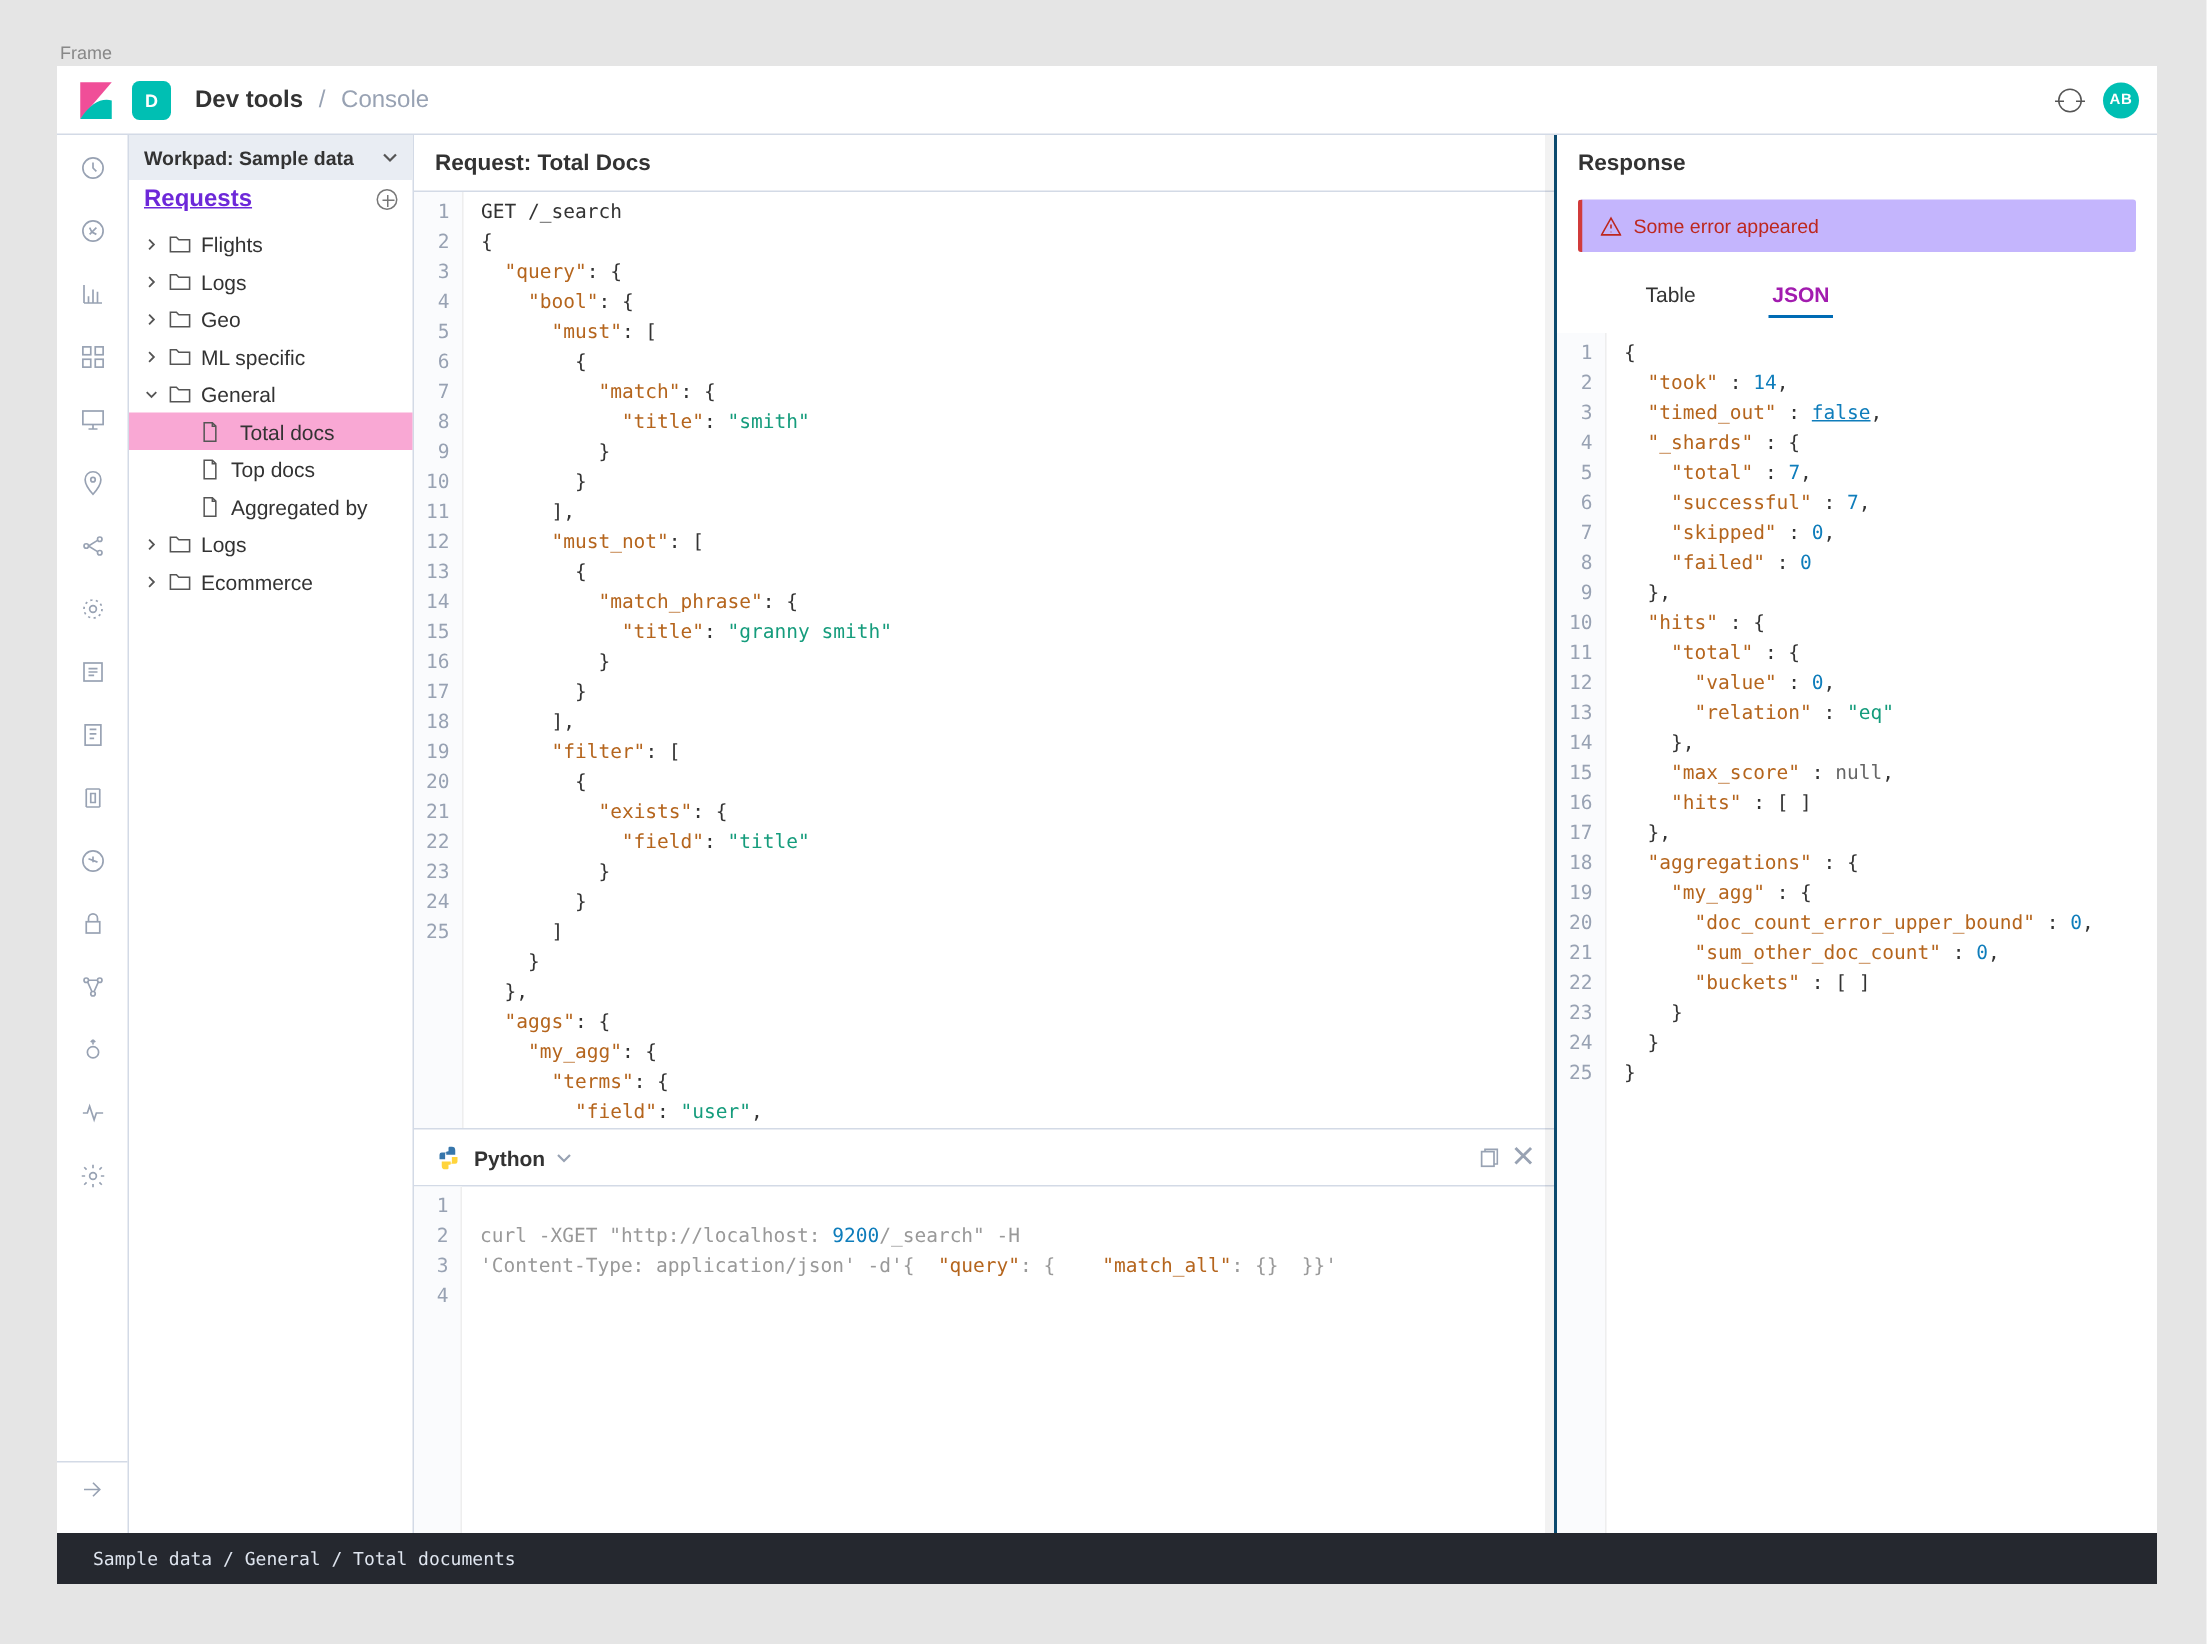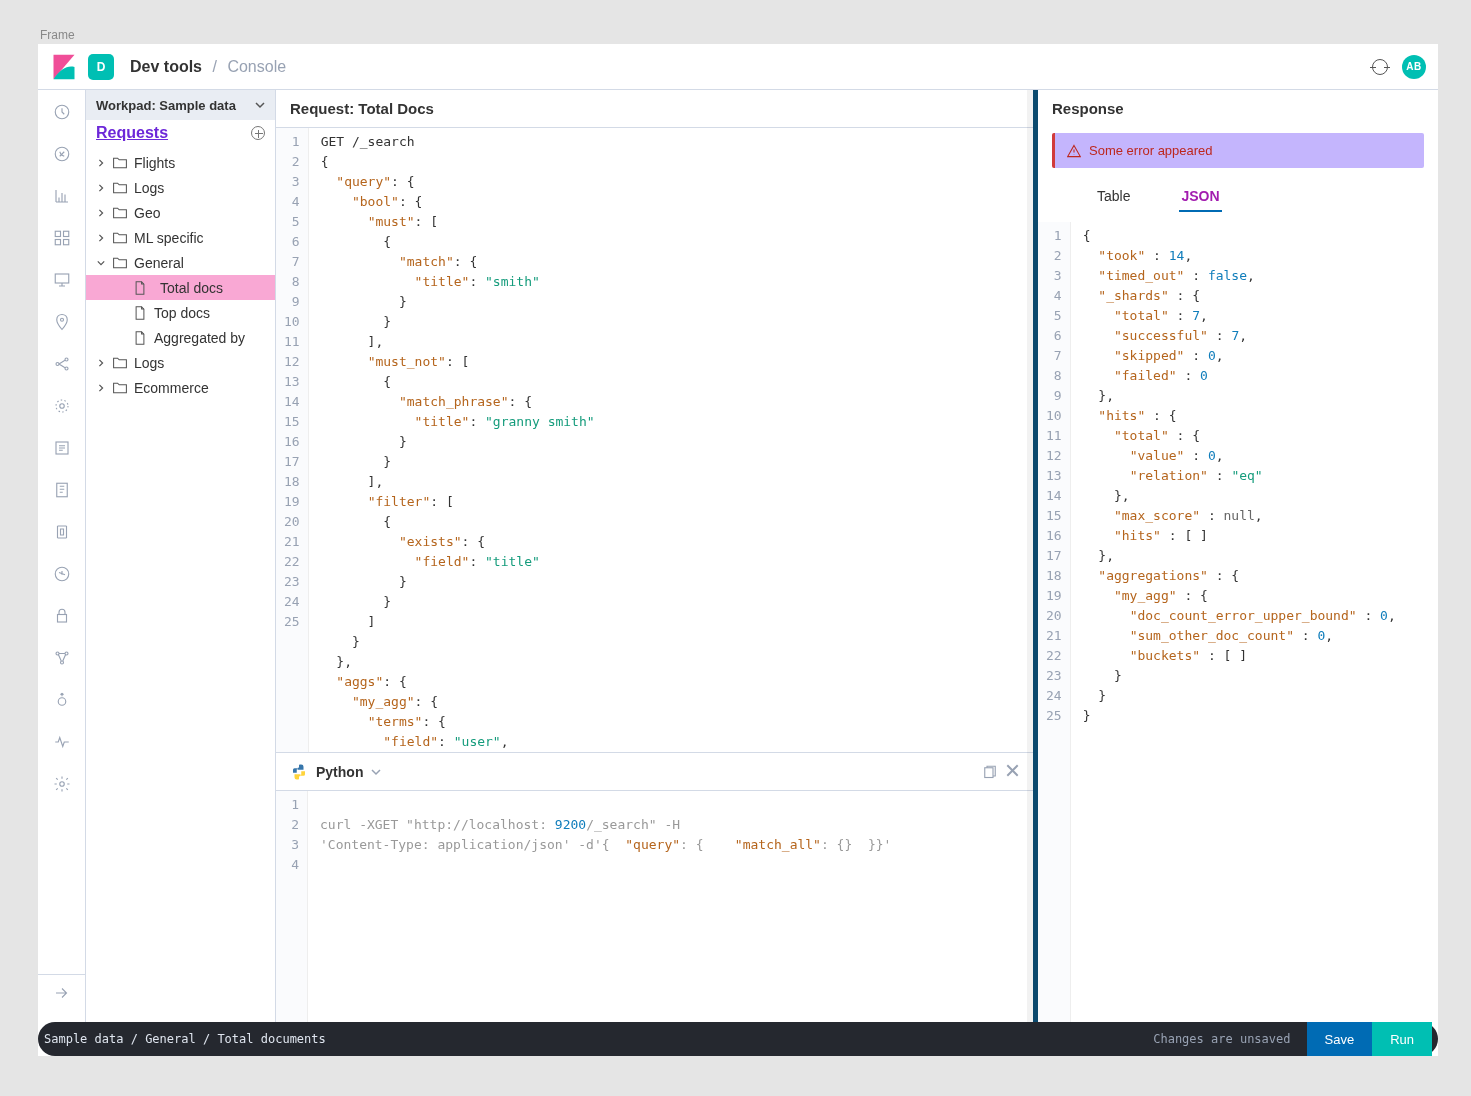--- a/index.html
+++ b/index.html
@@ -159,21 +159,21 @@
   }
   
   .main {
     flex: 1;
     display: flex;
     overflow: hidden;
   }
   .request-panel {
     flex: 1;
     display: flex; flex-direction: column;
-    border-right: 5px solid #0c4a6e;
+    border-right: 2px solid #0c4a6e;
   }
   .panel-title {
     padding: 10px 14px;
     font-size: 15px;
     font-weight: 700;
   }
   .editor {
     flex: 1;
     display: flex;
     overflow: hidden;
@@ -194,21 +194,21 @@
   .gutter div { height: 20px; }
   .code {
     padding: 4px 12px;
     white-space: pre;
   }
   .code .line { height: 20px; }
   .tk-method { color: #333; }
   .tk-key { color: #b5651d; }
   .tk-str { color: #159c7c; }
   .tk-num { color: #0f7dbb; }
-  .tk-bool { color: #0f7dbb; }
+  .tk-bool { color: #0f7dbb; text-decoration: underline; }
   .tk-null { color: #666; }
   
   .python-panel {
     height: 270px;
     border-top: 1px solid #d3dae6;
     display: flex; flex-direction: column;
   }
   .python-header {
     height: 38px;
     display: flex; align-items: center;
@@ -271,24 +271,23 @@
     font-family: Menlo, Consolas, monospace;
     font-size: 13px; line-height: 20px;
     margin-top: 10px;
   }
   
   .footer {
     height: 34px;
     background: #25282f;
     color: #dfe5ef;
     display: flex; align-items: center;
-    padding: 0 6px;
+    padding: 0 24px;
     font-size: 12px;
     font-family: Menlo, Consolas, monospace;
-    border-radius: 17px;
   }
   .footer .right { margin-left: auto; display: flex; align-items: center; }
   .footer .status { color: #98a2b3; margin-right: 16px; }
   .footer button {
     border: none; height: 34px; padding: 0 18px;
     font-size: 13px; cursor: pointer;
     color: #fff;
   }
   .btn-save { background: #006bb4; }
   .btn-run { background: #00bfb3; }
@@ -664,20 +663,15 @@
             </div>
           <div class="code" id="res-code"><div class="line">{</div><div class="line">  <span class="tk-key">"took"</span> : <span class="tk-num">14</span>,</div><div class="line">  <span class="tk-key">"timed_out"</span> : <span class="tk-bool">false</span>,</div><div class="line">  <span class="tk-key">"_shards"</span> : {</div><div class="line">    <span class="tk-key">"total"</span> : <span class="tk-num">7</span>,</div><div class="line">    <span class="tk-key">"successful"</span> : <span class="tk-num">7</span>,</div><div class="line">    <span class="tk-key">"skipped"</span> : <span class="tk-num">0</span>,</div><div class="line">    <span class="tk-key">"failed"</span> : <span class="tk-num">0</span></div><div class="line">  },</div><div class="line">  <span class="tk-key">"hits"</span> : {</div><div class="line">    <span class="tk-key">"total"</span> : {</div><div class="line">      <span class="tk-key">"value"</span> : <span class="tk-num">0</span>,</div><div class="line">      <span class="tk-key">"relation"</span> : <span class="tk-str">"eq"</span></div><div class="line">    },</div><div class="line">    <span class="tk-key">"max_score"</span> : <span class="tk-null">null</span>,</div><div class="line">    <span class="tk-key">"hits"</span> : [ ]</div><div class="line">  },</div><div class="line">  <span class="tk-key">"aggregations"</span> : {</div><div class="line">    <span class="tk-key">"my_agg"</span> : {</div><div class="line">      <span class="tk-key">"doc_count_error_upper_bound"</span> : <span class="tk-num">0</span>,</div><div class="line">      <span class="tk-key">"sum_other_doc_count"</span> : <span class="tk-num">0</span>,</div><div class="line">      <span class="tk-key">"buckets"</span> : [ ]</div><div class="line">    }</div><div class="line">  }</div><div class="line">}</div></div>
         </div>
       </div>
 
     </div>
   </div>
 
   <div class="footer">
     <span>Sample data / General / Total documents</span>
-    <div class="right">
-      <span class="status">Changes are unsaved</span>
-      <button class="btn-save">Save</button>
-      <button class="btn-run">Run</button>
-    </div>
   </div>
 
 </div>
 
 </body></html>

